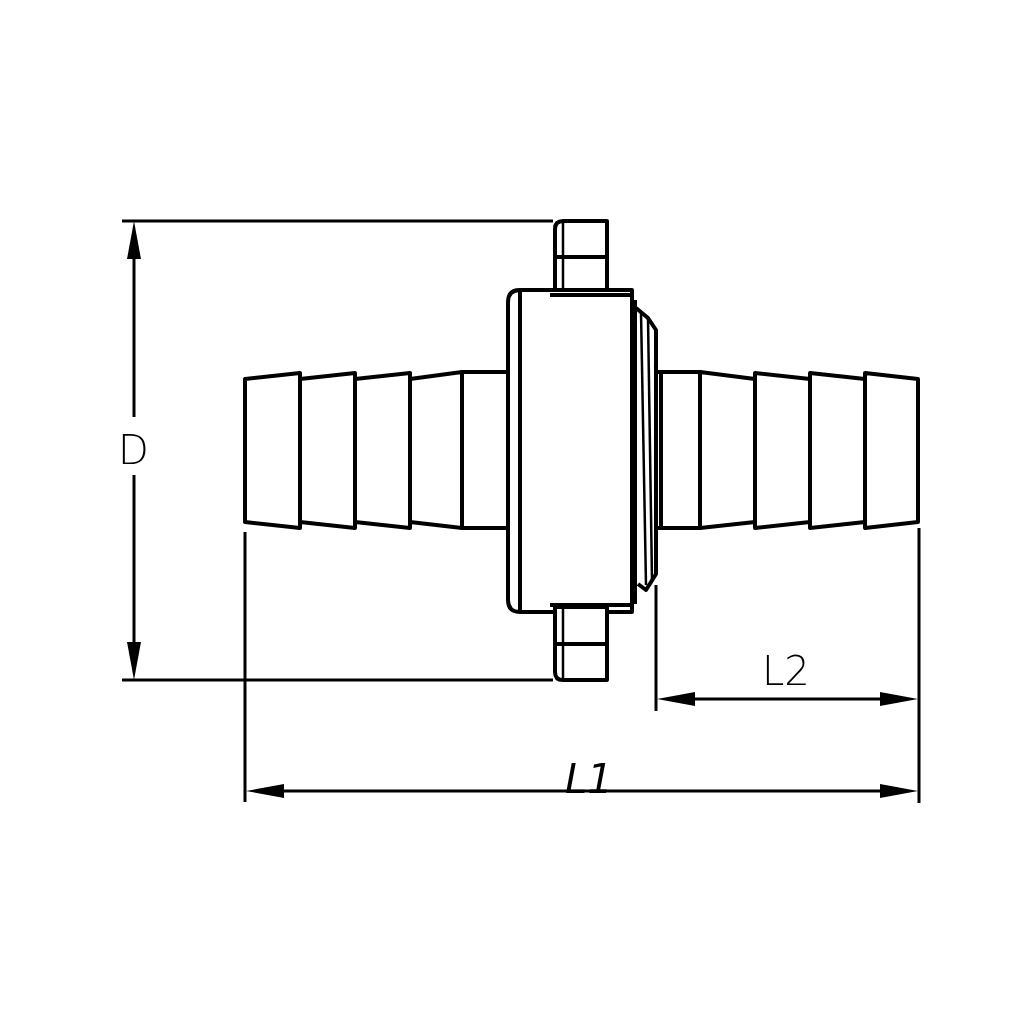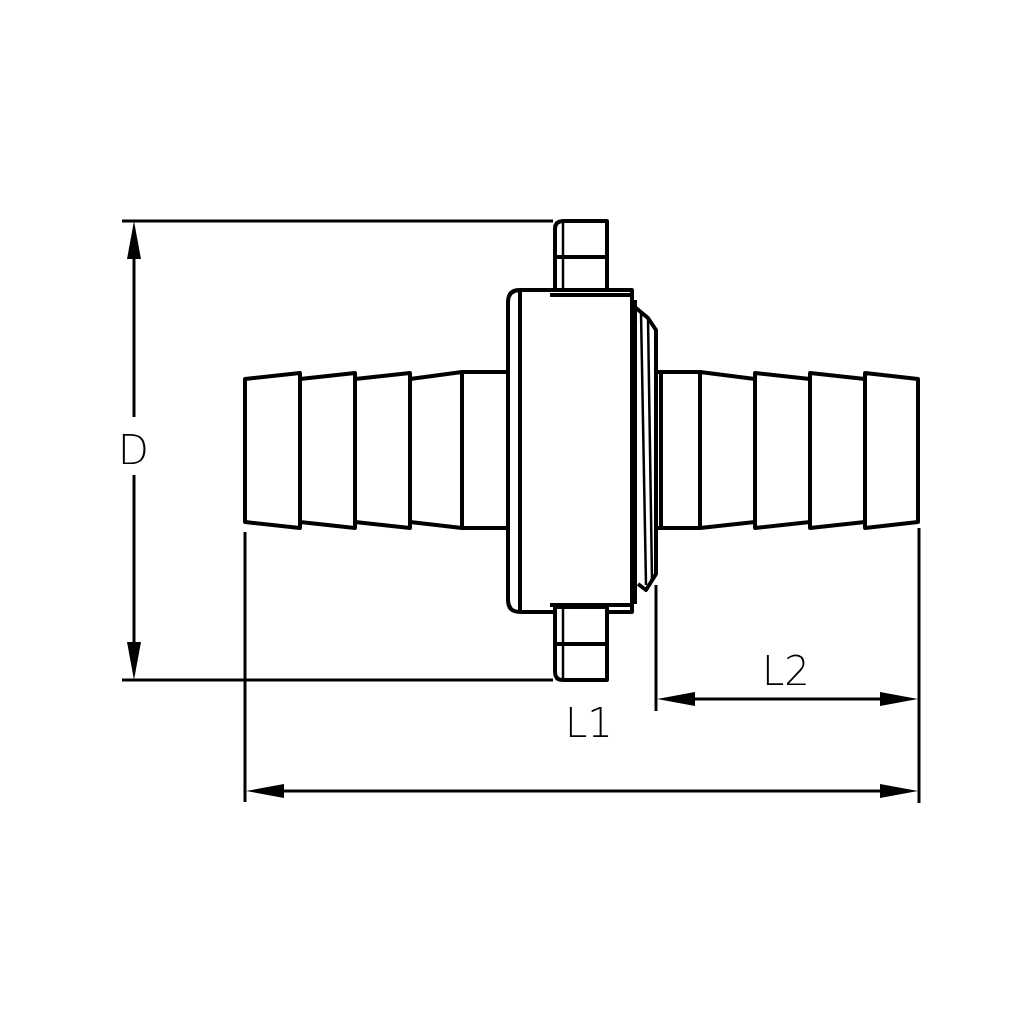--- a/index.html
+++ b/index.html
@@ -77,14 +77,14 @@
 
   <g>
     <line class="dim" x1="656" y1="585" x2="656" y2="711"></line>
     <line class="dim" x1="690" y1="699" x2="884" y2="699"></line>
     <polygon class="arrow" points="657,699 695,692 695,706"></polygon>
     <polygon class="arrow" points="918,699 880,692 880,706"></polygon>
   </g>
 </svg>
 
 <div class="lbl" style="left:118px; top:430px;">D</div>
-<div class="lbl" style="left:565px; top:703px;">L1</div>
+<div class="lbl" style="left:565px; top:759px;font-style:italic;">L1</div>
 <div class="lbl" style="left:762px; top:651px;">L2</div>
 
 </body></html>

